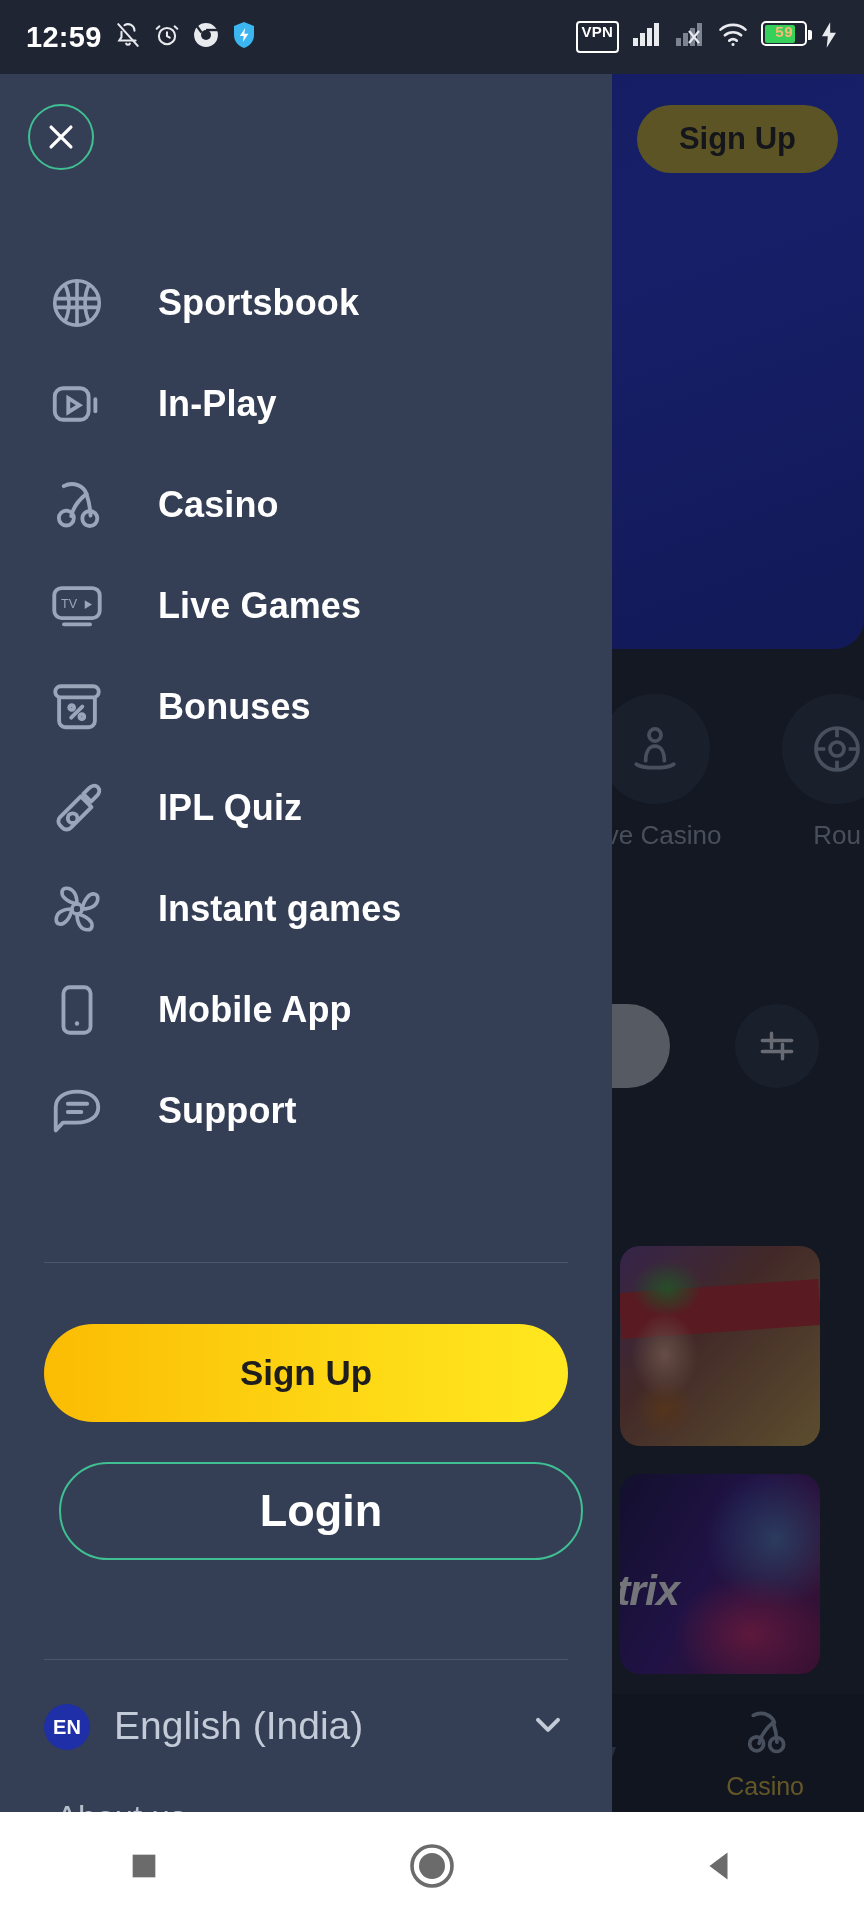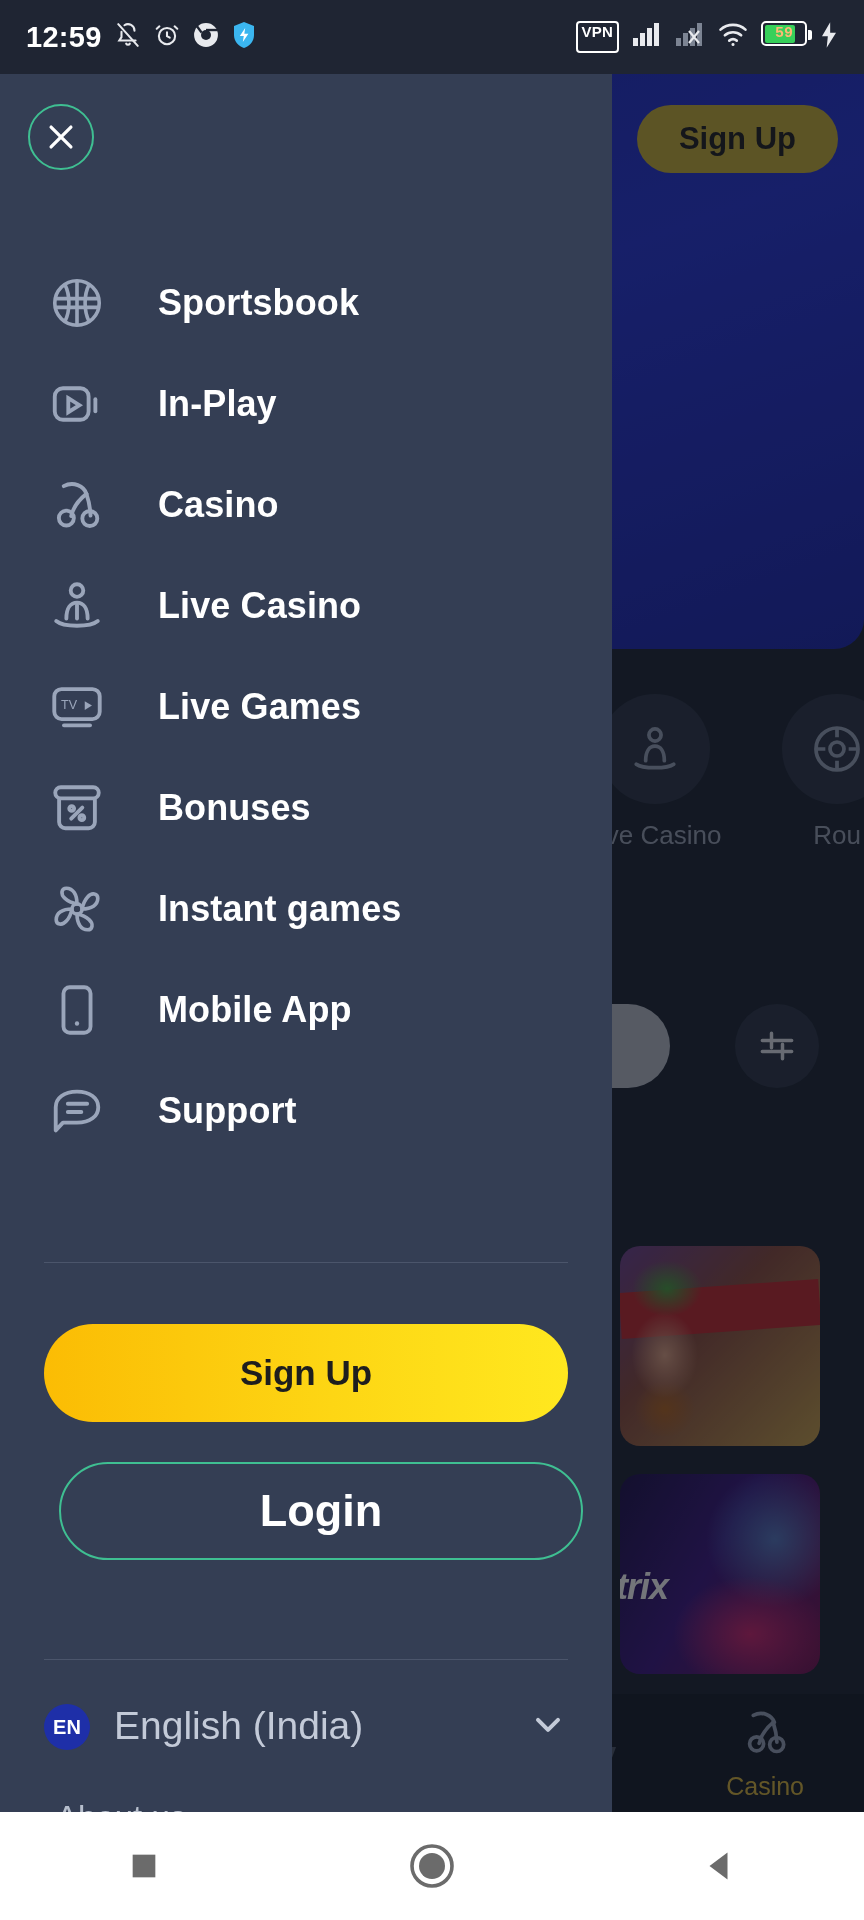--- a/index.html
+++ b/index.html
@@ -104,21 +104,21 @@
   .thumb1 .t-red{position:absolute;left:0;top:40px;width:200px;height:46px;background:#c1272d;transform:rotate(-4deg);}
   .thumb1 .t-elf{position:absolute;left:-8px;top:10px;width:110px;height:180px;
     background:radial-gradient(ellipse 50px 40px at 50% 18%,#4aa13f 0%,rgba(74,161,63,0) 70%),
                radial-gradient(ellipse 46px 60px at 48% 55%,#e0a383 0%,rgba(224,163,131,0) 72%),
                radial-gradient(ellipse 42px 40px at 48% 85%,#b5651f 0%,rgba(181,101,31,0) 72%);}
   .thumb2{
     left:620px; top:1400px; width:200px; height:200px;
     background:linear-gradient(120deg,#1b0f4a 0%,#3a1580 45%,#7a1152 100%);
   }
   .thumb2 .t-txt{
-    position:absolute; left:-4px; top:92px; color:#fff; font-size:36px;
+    position:absolute; left:-4px; top:92px; color:#fff; font-size:43px;
     font-weight:700; font-style:italic; letter-spacing:-1px;
   }
   .thumb2 .t-glow{
     position:absolute; right:-30px; top:-10px; width:150px; height:150px;
     border-radius:50%; background:radial-gradient(circle,rgba(90,200,255,.55),rgba(90,200,255,0) 65%);
   }
   .thumb2 .t-pink{
     position:absolute; right:-10px; bottom:-20px; width:160px; height:120px;
     background:radial-gradient(ellipse,rgba(255,40,110,.7),rgba(255,40,110,0) 68%);
   }
@@ -397,31 +397,20 @@
           <path d="M6.5 4.2c4-2.2 8.4 0 9.4 3.2"></path>
           <path d="M15.9 7.4c-2.8 2.2-5.4 5.2-6.3 9.2"></path>
           <path d="M15.9 7.4c1.1 3.2 1.6 6.4 1.7 9"></path>
           <circle cx="7.6" cy="17.4" r="3.1"></circle>
             <circle cx="17.3" cy="17.6" r="3.1"></circle>
         </svg>
       </span>
       <span class="mi-lbl">Casino</span>
     </div>
 
-    <div class="menu-item">
-      <span class="mi-ico">
-        <svg width="58" height="58" viewBox="0 0 24 24" fill="none" stroke="#9aa5ba" stroke-width="1.6" stroke-linecap="round">
-          <circle cx="12" cy="5.6" r="2.6"></circle>
-          <path d="M7.6 17.2c0-4.4 1.8-6.6 4.4-6.6s4.4 2.2 4.4 6.6"></path>
-          <path d="M12 11.6v5.6"></path>
-          <path d="M3.4 18.2c3 2.6 14.2 2.6 17.2 0"></path>
-        </svg>
-      </span>
-      <span class="mi-lbl">Live Casino</span>
-    </div>
 
     <div class="menu-item">
       <span class="mi-ico">
         <svg width="58" height="58" viewBox="0 0 24 24" fill="none" stroke="#9aa5ba" stroke-width="1.6" stroke-linecap="round">
           <rect x="2.6" y="4.6" width="18.8" height="12.4" rx="3"></rect>
           <path d="M6.6 19.6h10.8"></path>
           <text x="5.4" y="12.8" font-size="5.2" fill="#9aa5ba" stroke="none" font-family="Liberation Sans, sans-serif">TV</text>
           <path d="M15.2 9.6l3 1.8-3 1.8z" fill="#9aa5ba" stroke="none"></path>
         </svg>
       </span>
@@ -434,20 +423,30 @@
           <rect x="3" y="3.4" width="18" height="4.6" rx="2.3"></rect>
           <path d="M4.6 8.6v9.2a2.6 2.6 0 0 0 2.6 2.6h9.6a2.6 2.6 0 0 0 2.6-2.6V8.6"></path>
           <path d="M9.6 16.4l4.6-4.6"></path>
           <circle cx="9.8" cy="12.2" r="1"></circle>
             <circle cx="14" cy="16" r="1"></circle>
         </svg>
       </span>
       <span class="mi-lbl">Bonuses</span>
     </div>
 
+    <div class="menu-item">
+      <span class="mi-ico">
+        <svg width="58" height="58" viewBox="0 0 24 24" fill="none" stroke="#9aa5ba" stroke-width="1.6" stroke-linecap="round" stroke-linejoin="round">
+          <path d="M20.6 3.4c-1.1-1.1-2.6-.6-3.6.4l-2.4 2.4 3.2 3.2 2.4-2.4c1-1 1.5-2.5.4-3.6z"></path>
+          <path d="M13.6 7.2L5 15.8a2.4 2.4 0 0 0 0 3.4l1 1a2.4 2.4 0 0 0 3.4 0l8.6-8.6z"></path>
+          <circle cx="10.2" cy="16.2" r="2"></circle>
+        </svg>
+      </span>
+      <span class="mi-lbl">IPL Quiz</span>
+    </div>
 
     <div class="menu-item">
       <span class="mi-ico">
         <svg width="58" height="58" viewBox="0 0 24 24" fill="none" stroke="#9aa5ba" stroke-width="1.5" stroke-linecap="round" stroke-linejoin="round">
           <circle cx="12" cy="12" r="2.1"></circle>
           <path d="M12 9.9C12 6 10.4 3.4 7.6 3.4c-2 0-2.6 2.4-.6 4.2 1.4 1.3 3.4 2 5 2.3z"></path>
           <path d="M14.1 12c3.9 0 6.5-1.6 6.5-4.4 0-2-2.4-2.6-4.2-.6-1.3 1.4-2 3.4-2.3 5z"></path>
           <path d="M12 14.1c0 3.9 1.6 6.5 4.4 6.5 2 0 2.6-2.4.6-4.2-1.4-1.3-3.4-2-5-2.3z"></path>
           <path d="M9.9 12c-3.9 0-6.5 1.6-6.5 4.4 0 2 2.4 2.6 4.2.6 1.3-1.4 2-3.4 2.3-5z"></path>
         </svg>

